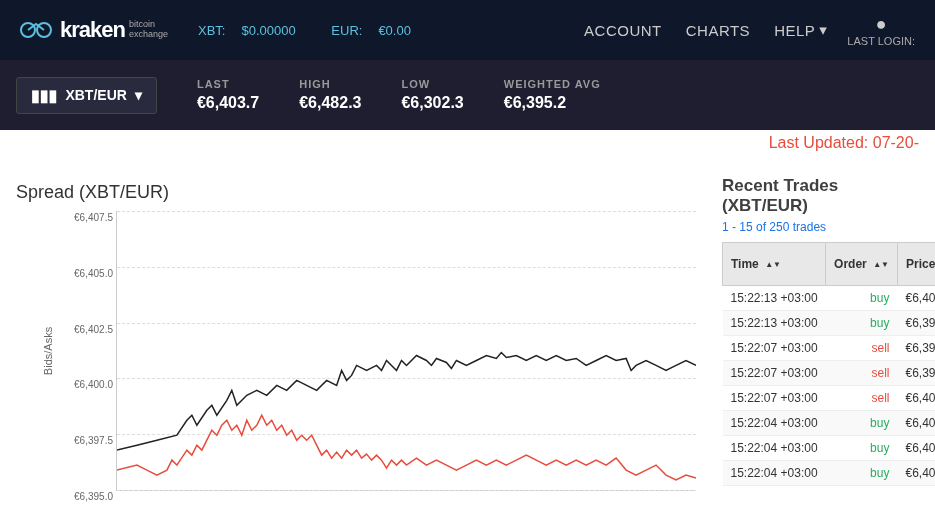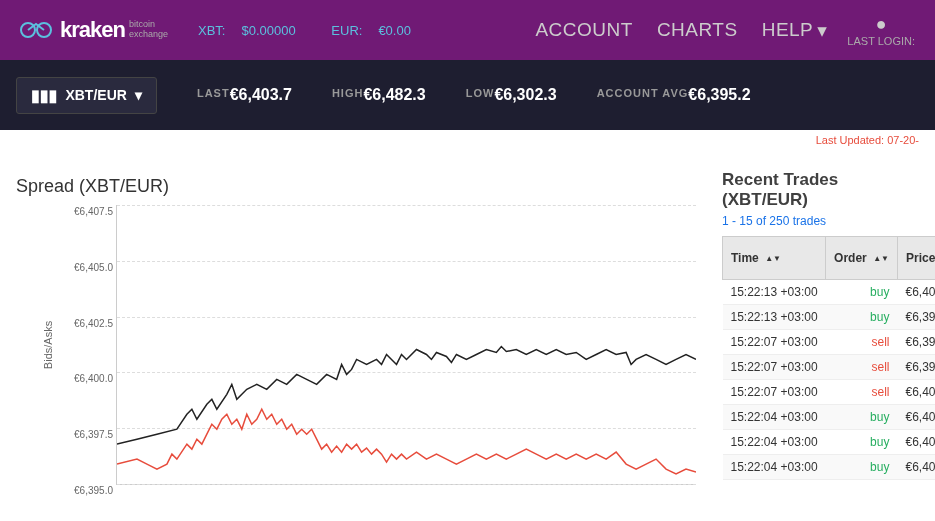--- a/index.html
+++ b/index.html
@@ -1,20 +1,20 @@
 <!DOCTYPE html>
 <html><head>
   <meta charset="utf-8">
   <style>
     * { margin: 0; padding: 0; box-sizing: border-box; }
     body { font-family: Arial, sans-serif; background: #fff; color: #333; font-size: 13px; }
 
     
     .top-nav {
-      background: #701a75;
+      background: #0f172a;
       display: flex;
       align-items: center;
       padding: 0 20px;
       height: 60px;
       color: #fff;
     }
     .logo-area {
       display: flex;
       align-items: center;
       margin-right: 30px;
@@ -44,21 +44,21 @@
     }
     .balances span { color: #5bc0de; }
     .nav-links {
       display: flex;
       align-items: center;
       gap: 24px;
     }
     .nav-links a {
       color: #ccc;
       text-decoration: none;
-      font-size: 19px;
+      font-size: 15px;
       letter-spacing: 0.5px;
     }
     .nav-links .help-link {
       display: flex;
       align-items: center;
       gap: 4px;
     }
     .user-area {
       display: flex;
       flex-direction: column;
@@ -92,22 +92,22 @@
       gap: 8px;
       cursor: pointer;
       font-size: 14px;
       font-weight: bold;
     }
     .pair-selector .chart-icon {
       font-size: 16px;
     }
     .ticker-item {
       display: flex;
-      flex-direction: row;
-      align-items: center;
+      flex-direction: column;
+      align-items: flex-start;
       color: #fff;
     }
     .ticker-label {
       font-size: 11px;
       color: #999;
       letter-spacing: 1px;
       font-weight: bold;
       margin-bottom: 4px;
     }
     .ticker-value {
@@ -124,21 +124,21 @@
     }
 
     
     .chart-area {
       flex: 1;
       padding: 10px 16px;
       position: relative;
     }
     .last-updated {
       text-align: right;
-      font-size: 11px;
+      font-size: 16px;
       color: #e74c3c;
       padding: 4px 16px 0;
     }
     .spread-title {
       font-size: 18px;
       font-weight: normal;
       color: #333;
       margin-bottom: 8px;
       margin-top: 10px;
     }
@@ -287,21 +287,21 @@
     <div class="ticker-value">€6,482.3</div>
   </div>
 
   <div class="ticker-item">
     <div class="ticker-label">LOW</div>
     <div class="ticker-value">€6,302.3</div>
   </div>
 
 
   <div class="ticker-item">
-    <div class="ticker-label">ACCOUNT AVG</div>
+    <div class="ticker-label">WEIGHTED AVG</div>
     <div class="ticker-value">€6,395.2</div>
   </div>
 </div>
 
 <div class="last-updated">Last Updated: 07-20-</div>
 
 <div class="main-content">
 
   <div class="chart-area">
     <div class="spread-title">Spread (XBT/EUR)</div>

